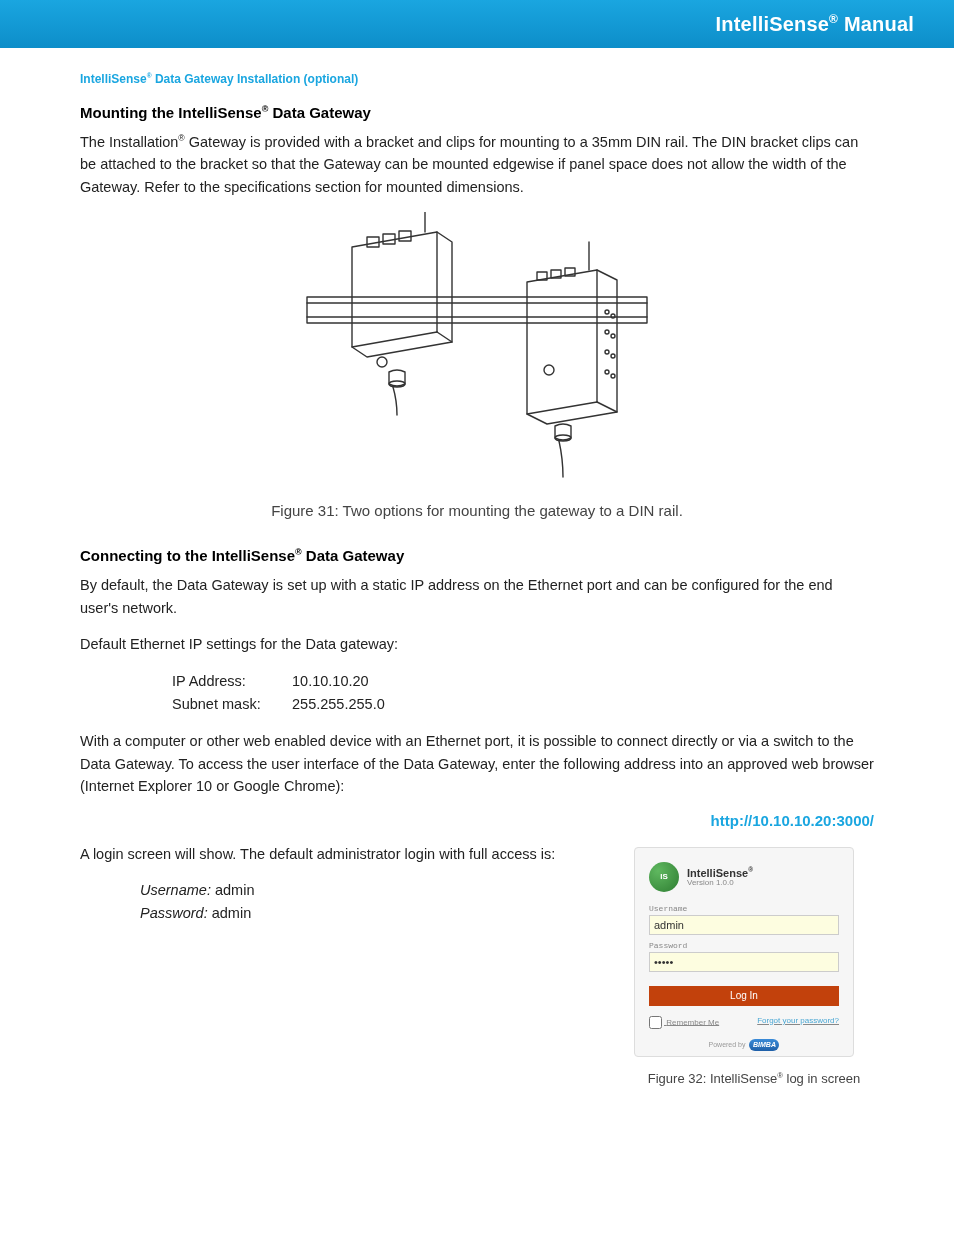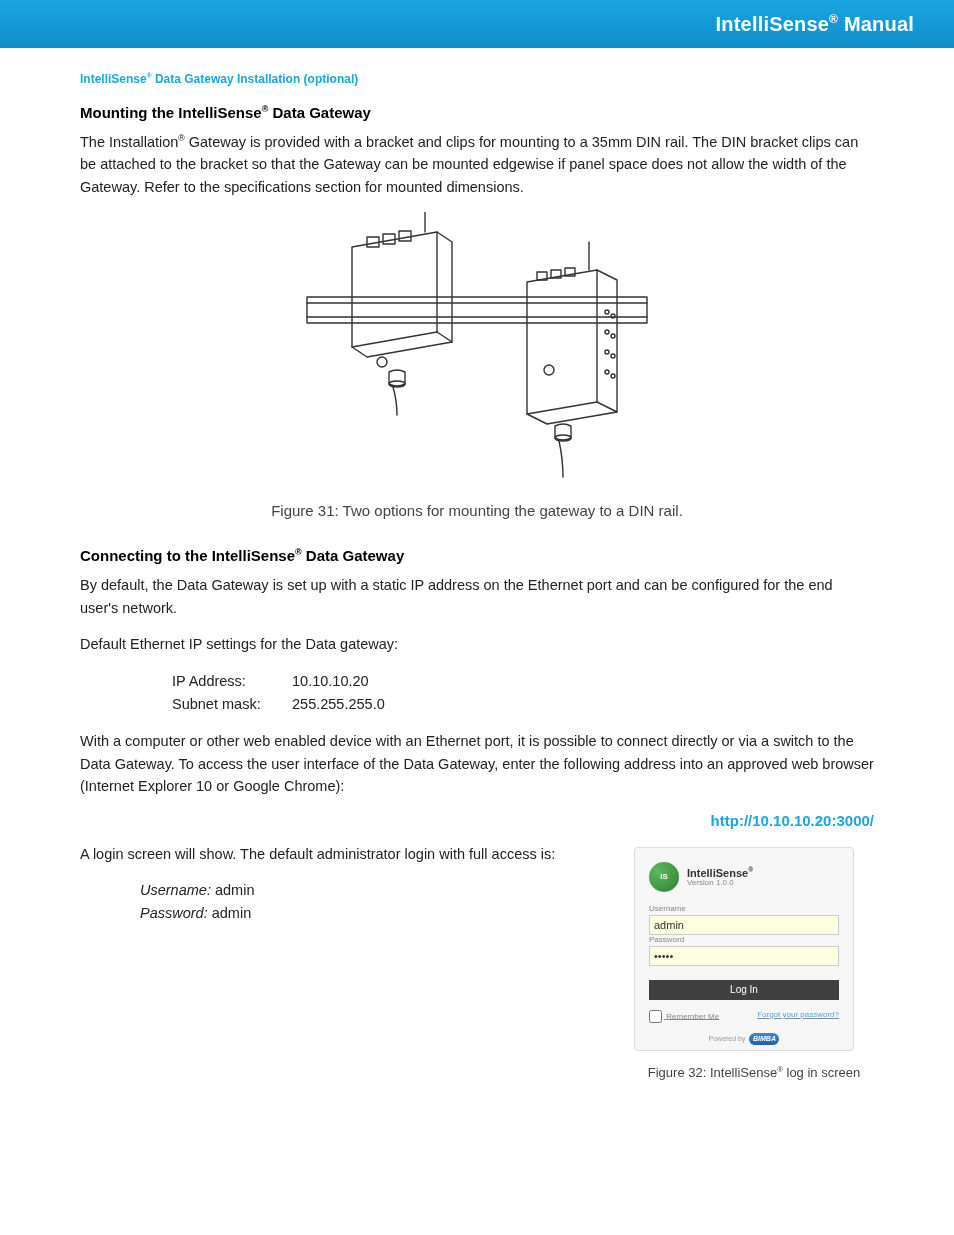--- a/index.html
+++ b/index.html
@@ -100,29 +100,29 @@
   .login-head { display: flex; align-items: center; gap: 8px; margin-bottom: 12px; }
   .login-logo {
     width: 30px; height: 30px; border-radius: 50%;
     background: radial-gradient(circle at 30% 30%, #5fb85f, #2e7d32);
     display: flex; align-items: center; justify-content: center;
     color: #fff; font-weight: bold; font-size: 8px;
   }
   .login-title { font-size: 11px; color: #333; font-weight: bold; }
   .login-title sup { font-size: 0.6em; }
   .login-ver { font-size: 8px; color: #888; }
-  .login-label { font-size: 8px; color: #888; margin-top: 0; }
+  .login-label { font-size: 8px; color: #888; margin-top: 6px; font-family: Liberation Mono, monospace; }
   .login-input {
     width: 100%; height: 20px; background: #fdfde0;
     border: 1px solid #ccc; font-size: 11px; padding: 2px 4px;
     font-family: inherit; color: #333; margin-top: 2px;
   }
   .login-btn {
     width: 100%; height: 20px; margin-top: 14px;
-    background: #404040; color: #fff; border: none;
+    background: #c2410c; color: #fff; border: none;
     font-size: 10px; cursor: pointer;
   }
   .login-footer {
     display: flex; justify-content: space-between;
     font-size: 8px; color: #888; margin-top: 10px; text-decoration: underline;
   }
   .login-footer a { color: #4aa7d4; text-decoration: none; }
   .login-powered {
     text-align: center; font-size: 7px; color: #999; margin-top: 10px;
     display: flex; align-items: center; justify-content: center; gap: 4px;

